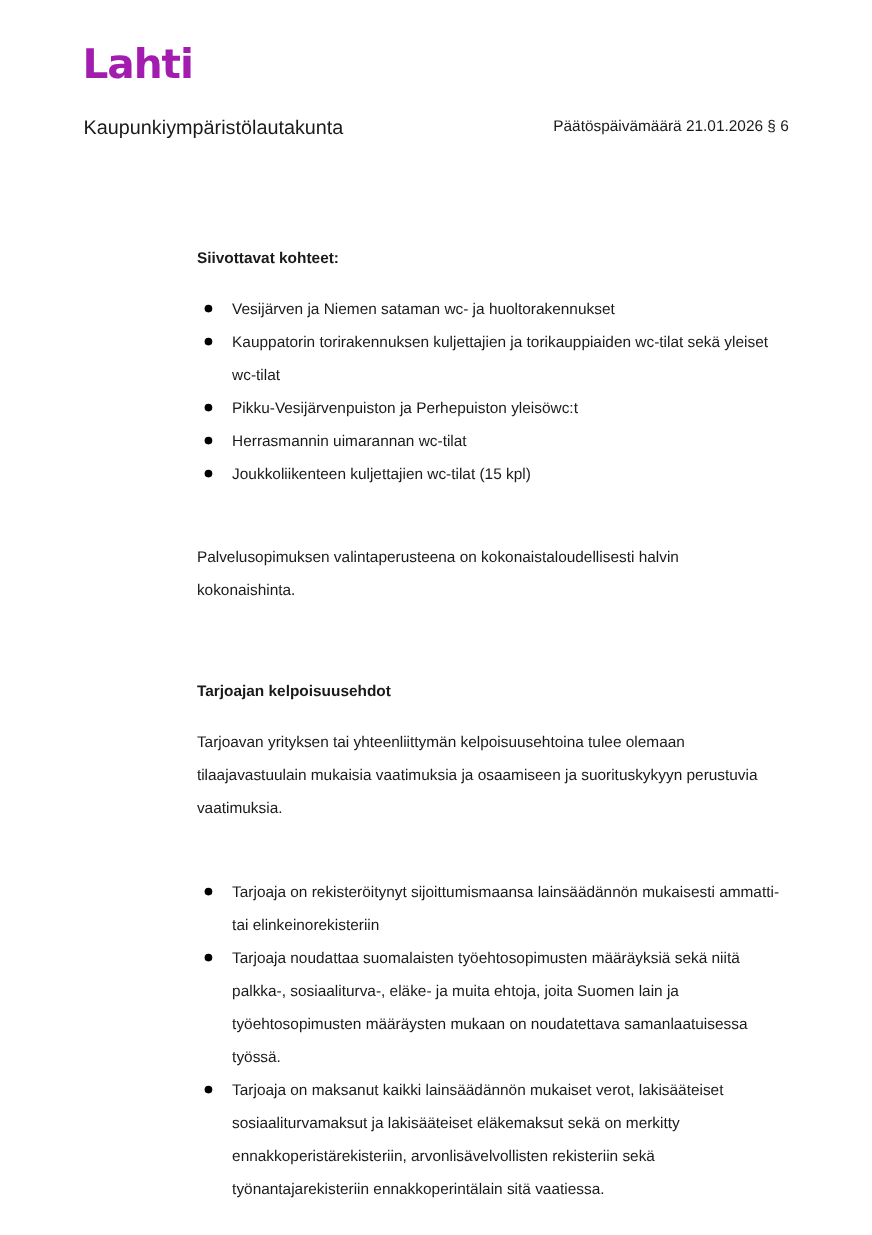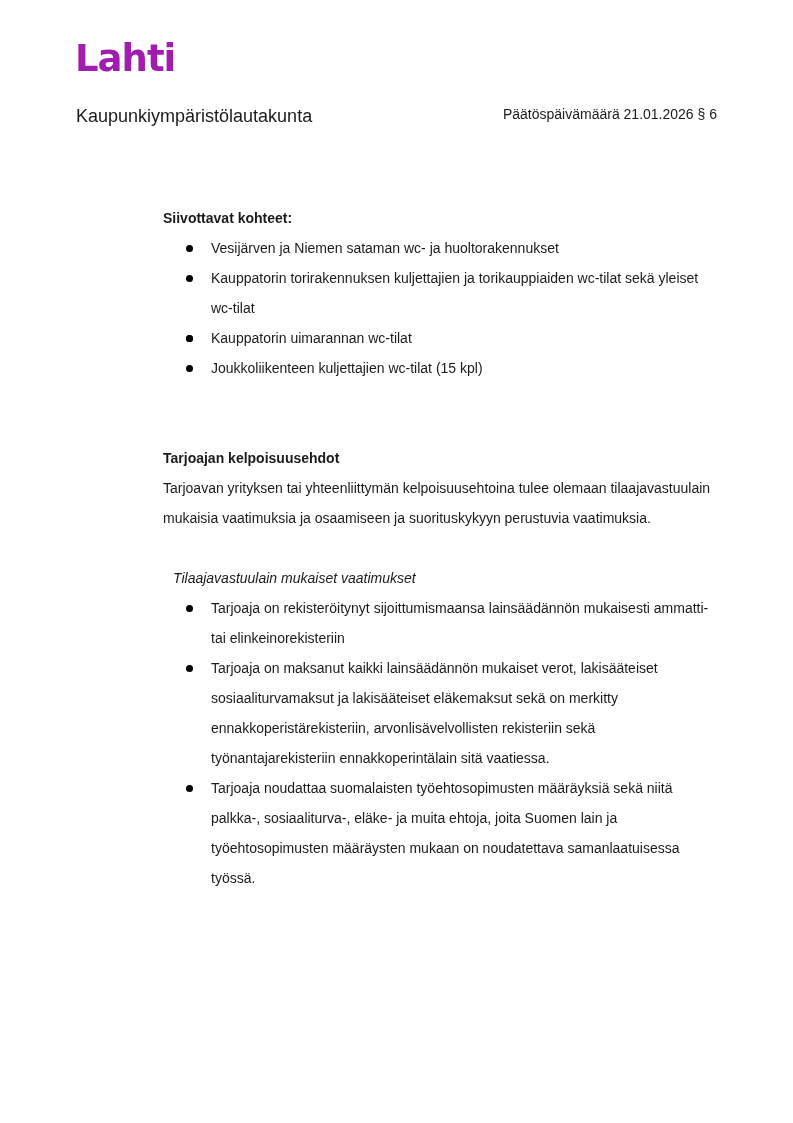--- a/index.html
+++ b/index.html
@@ -10,49 +10,49 @@
     .logo {
       position: absolute; left: 75px; top: 40px;
       font-family: "DejaVu Sans", sans-serif; font-weight: bold;
       font-size: 37px; letter-spacing: -1px; color: #a21caf; line-height: 1;
     }
     .hdr-left { position: absolute; left: 76px; top: 106px; font-size: 18px; }
     .hdr-right { position: absolute; right: 76px; top: 106px; font-size: 14px; text-align: right; margin-left: 28px; }
     .content { position: absolute; left: 163px; top: 203px; width: 560px; font-size: 14px; line-height: 30px; }
     .h { font-weight: bold; }
     .h-italic { font-style: italic; padding-left: 10px; }
-    p { margin: 0; }
+    p { margin: 16px; }
     ul { margin: 0; padding: 0; list-style: none; }
     li { position: relative; padding-left: 48px; }
     li .bullet {
       position: absolute; left: 23px; top: 12px; width: 7px; height: 7px;
       border-radius: 50%; background: #000;
     }
     .gap { height: 30px; }
   </style>
 </head>
 <body>
 
 <div class="logo">Lahti</div>
 <div class="hdr-left">Kaupunkiympäristölautakunta</div>
 <div class="hdr-right">Päätöspäivämäärä 21.01.2026 § 6</div>
 
 <div class="content">
   <p class="h">Siivottavat kohteet:</p>
   <ul>
     <li><span class="bullet"></span><span>Vesijärven ja Niemen sataman wc- ja huoltorakennukset</span></li>
     <li><span class="bullet"></span><span>Kauppatorin torirakennuksen kuljettajien ja torikauppiaiden wc-tilat sekä yleiset wc-tilat</span></li>
-    <li><span class="bullet"></span></li>
-    <li><span class="bullet"></span><span>Kauppatorin uimarannan wc-tilat</span></li>
+    <li><span class="bullet"></span><span>Pikku-Vesijärvenpuiston ja Perhepuiston yleisöwc:t</span></li>
+    <li><span class="bullet"></span><span>Herrasmannin uimarannan wc-tilat</span></li>
     <li><span class="bullet"></span><span>Joukkoliikenteen kuljettajien wc-tilat (15 kpl)</span></li>
   </ul>
   <div class="gap"></div>
+  <p>Palvelusopimuksen valintaperusteena on kokonaistaloudellisesti halvin kokonaishinta.</p>
   <div class="gap"></div>
   <p class="h">Tarjoajan kelpoisuusehdot</p>
   <p>Tarjoavan yrityksen tai yhteenliittymän kelpoisuusehtoina tulee olemaan tilaajavastuulain mukaisia vaatimuksia ja osaamiseen ja suorituskykyyn perustuvia vaatimuksia.</p>
   <div class="gap"></div>
-  <p class="h-italic">Tilaajavastuulain mukaiset vaatimukset</p>
   <ul>
     <li><span class="bullet"></span><span>Tarjoaja on rekisteröitynyt sijoittumismaansa lainsäädännön mukaisesti ammatti- tai elinkeinorekisteriin</span></li>
+    <li><span class="bullet"></span><span>Tarjoaja noudattaa suomalaisten työehtosopimusten määräyksiä sekä niitä palkka-, sosiaaliturva-, eläke- ja muita ehtoja, joita Suomen lain ja työehtosopimusten määräysten mukaan on noudatettava samanlaatuisessa työssä.</span></li>
     <li><span class="bullet"></span><span>Tarjoaja on maksanut kaikki lainsäädännön mukaiset verot, lakisääteiset sosiaaliturvamaksut ja lakisääteiset eläkemaksut sekä on merkitty ennakkoperistärekisteriin, arvonlisävelvollisten rekisteriin sekä työnantajarekisteriin ennakkoperintälain sitä vaatiessa.</span></li>
-    <li><span class="bullet"></span><span>Tarjoaja noudattaa suomalaisten työehtosopimusten määräyksiä sekä niitä palkka-, sosiaaliturva-, eläke- ja muita ehtoja, joita Suomen lain ja työehtosopimusten määräysten mukaan on noudatettava samanlaatuisessa työssä.</span></li>
   </ul>
 </div>
 
 </body></html>

